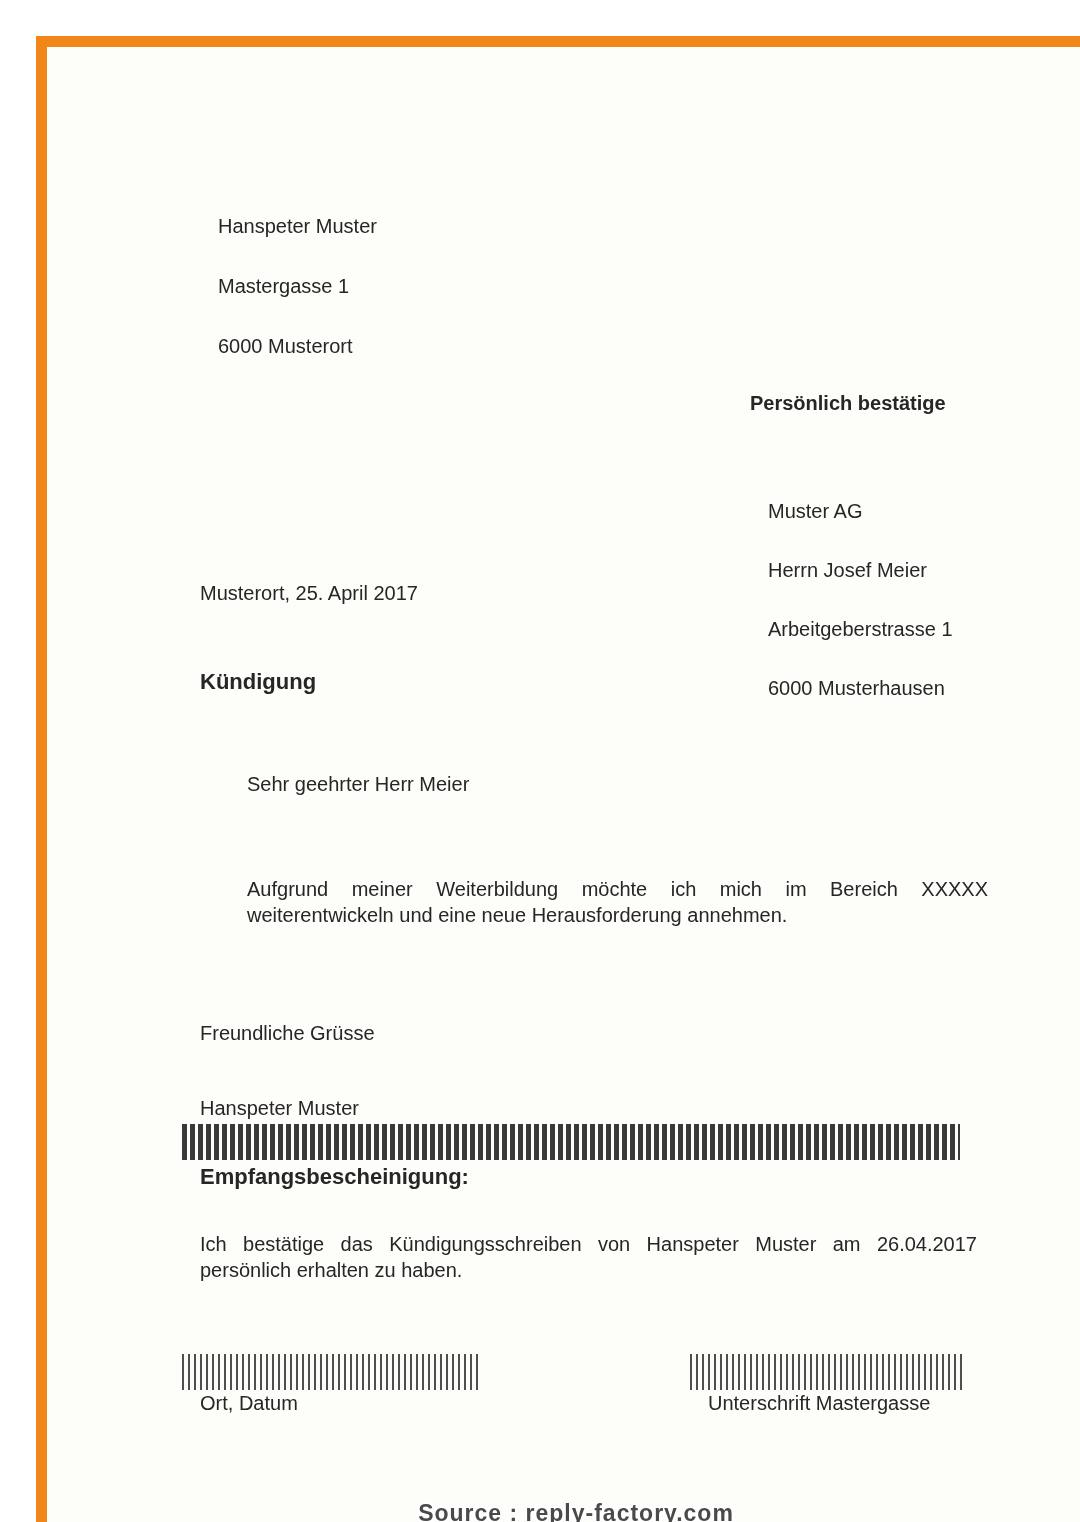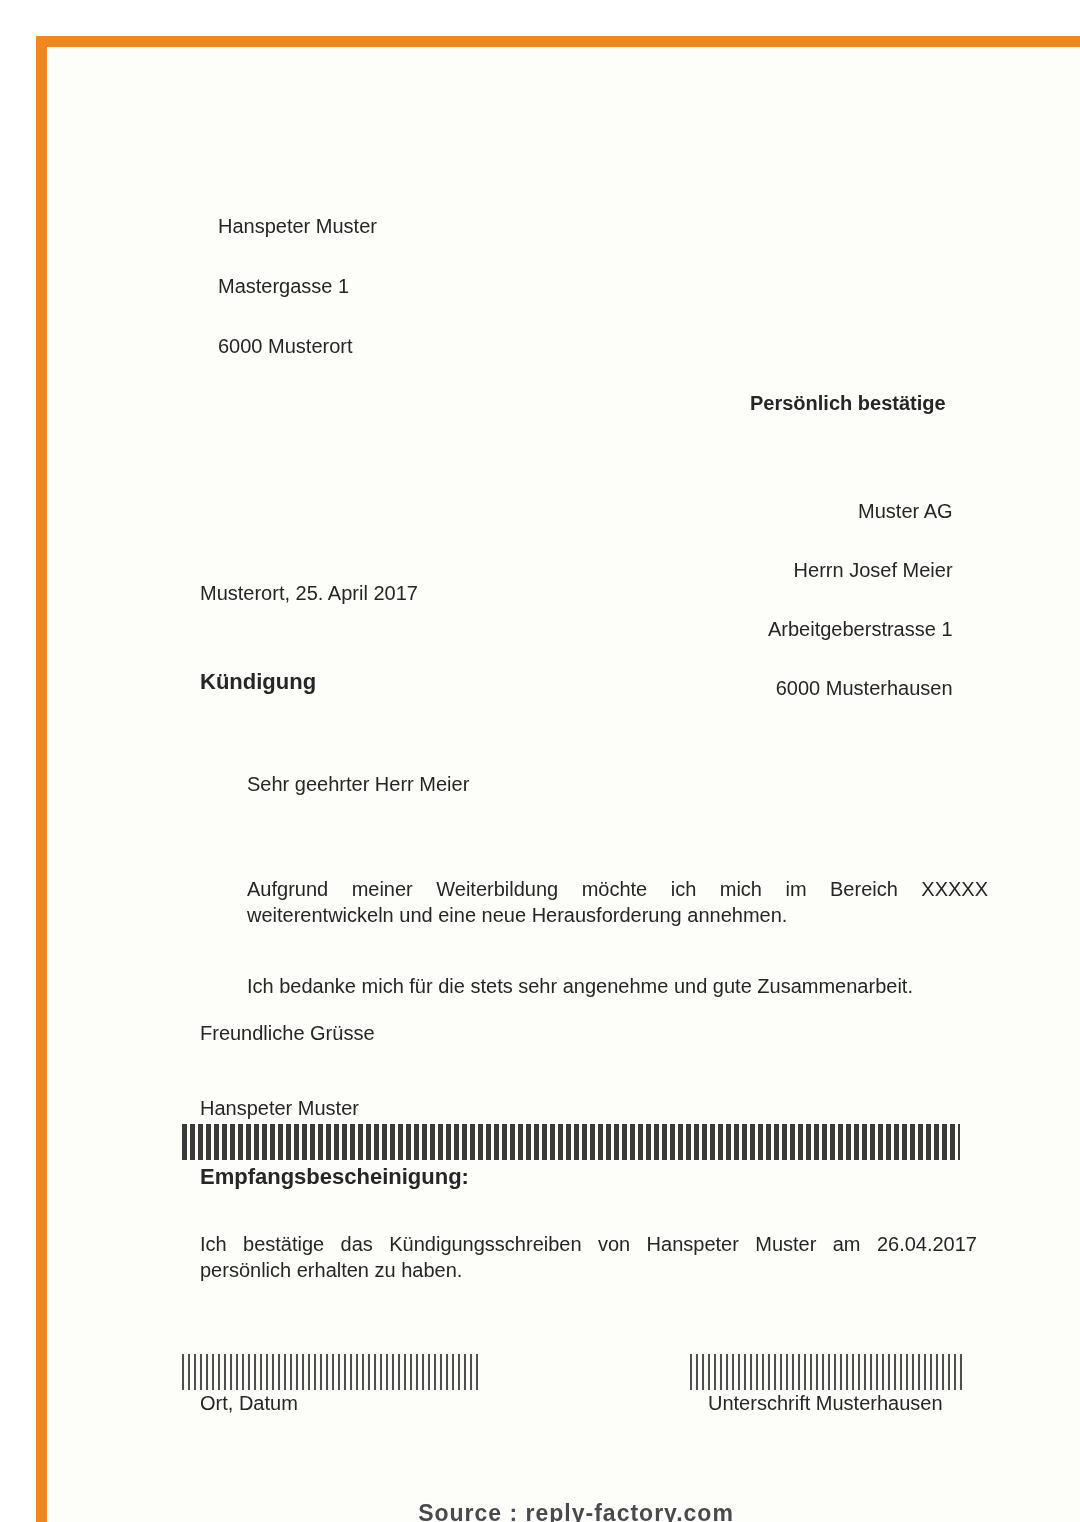--- a/index.html
+++ b/index.html
@@ -28,21 +28,21 @@
     overflow: hidden;
   }
 
   .abs { position: absolute; }
 
   .sender        { left: 135px; top: 131px; }
   .sender div    { line-height: 24px; }
 
   .recipient-block { left: 667px; top: 308px; }
   .delivery-note   { font-weight: bold; margin-bottom: 31px; }
-  .recipient div   { line-height: 23px; text-align: right; }
+  .recipient div   { line-height: 23px; }
 
   .date-line   { left: 135px; top: 516px; }
 
   .subject     { left: 135px; top: 605px; font-weight: bold; font-size: 22px; }
 
   .main-body   { left: 135px; top: 689px; width: 813px; margin-left: 29px; }
   .salutation  { margin-bottom: 44px; }
   .main-body p { line-height: 26px; margin-bottom: 9px; text-align: justify; }
   .main-body p.no-justify { text-align: left; }
 
@@ -113,35 +113,34 @@
       </div>
     </div>
 
     <div class="abs date-line">Musterort, 25. April 2017</div>
 
     <div class="abs subject">Kündigung</div>
 
     <div class="abs main-body">
       <div class="salutation">Sehr geehrter Herr Meier</div>
       <p>Aufgrund meiner Weiterbildung möchte ich mich im Bereich XXXXX weiterentwickeln und eine neue Herausforderung annehmen.</p>
-      <p class="no-justify">Ich bedanke mich für die stets sehr angenehme und gute Zusammenarbeit.</p>
     </div>
 
     <div class="abs closing">Freundliche Grüsse</div>
 
     <div class="abs signature-name">Hanspeter Muster</div>
 
     <div class="abs dashed-separator"></div>
 
     <div class="abs receipt-heading">Empfangsbescheinigung:</div>
 
     <div class="abs receipt-body">Ich bestätige das Kündigungsschreiben von Hanspeter Muster am 26.04.2017 persönlich erhalten zu haben.</div>
 
     <div class="abs dotted-line sig-left-line"></div>
     <div class="abs dotted-line sig-right-line"></div>
 
     <div class="abs sig-left-label">Ort, Datum</div>
-    <div class="abs sig-right-label">Unterschrift Musterhausen</div>
+    <div class="abs sig-right-label">Unterschrift Mastergasse</div>
 
     <div class="abs source-watermark">Source : reply-factory.com</div>
 
   </div>
 </div>
 
 </body></html>

